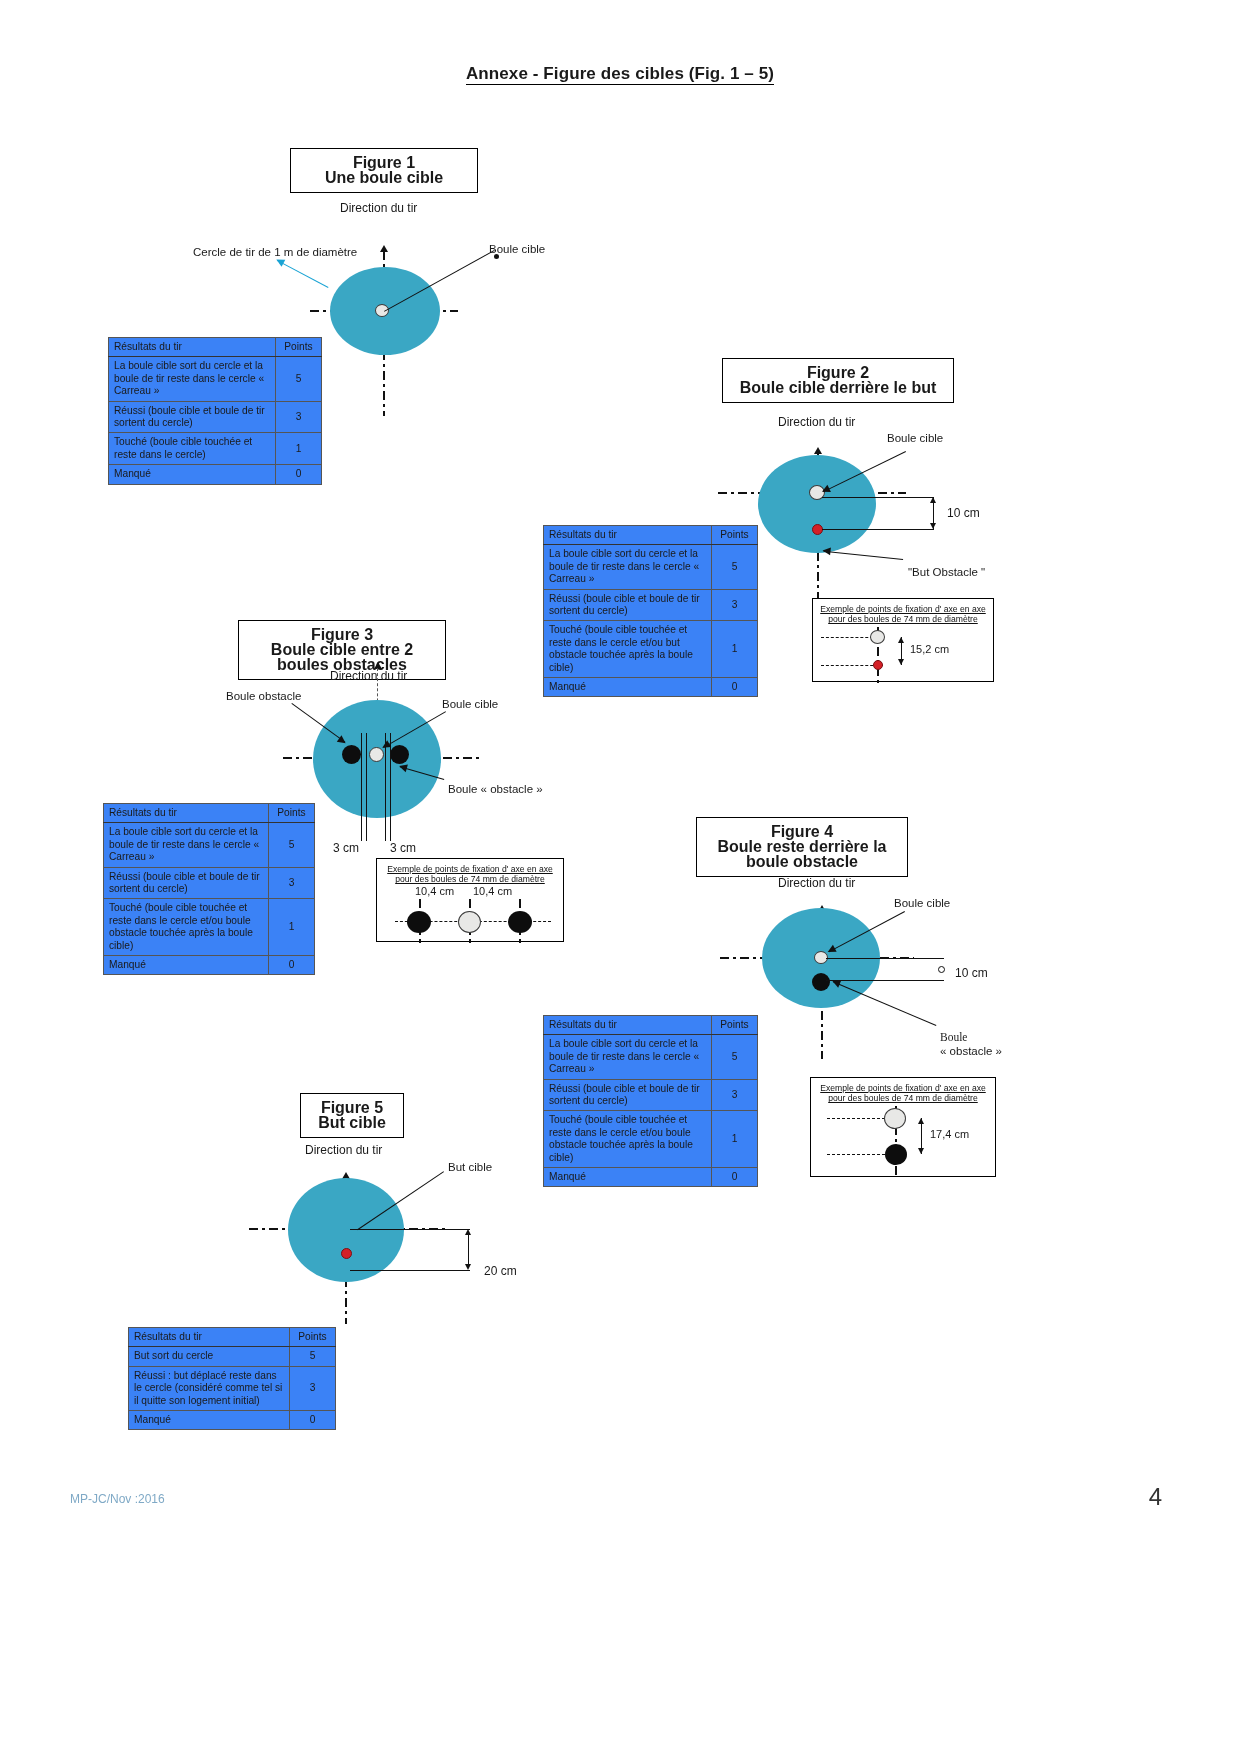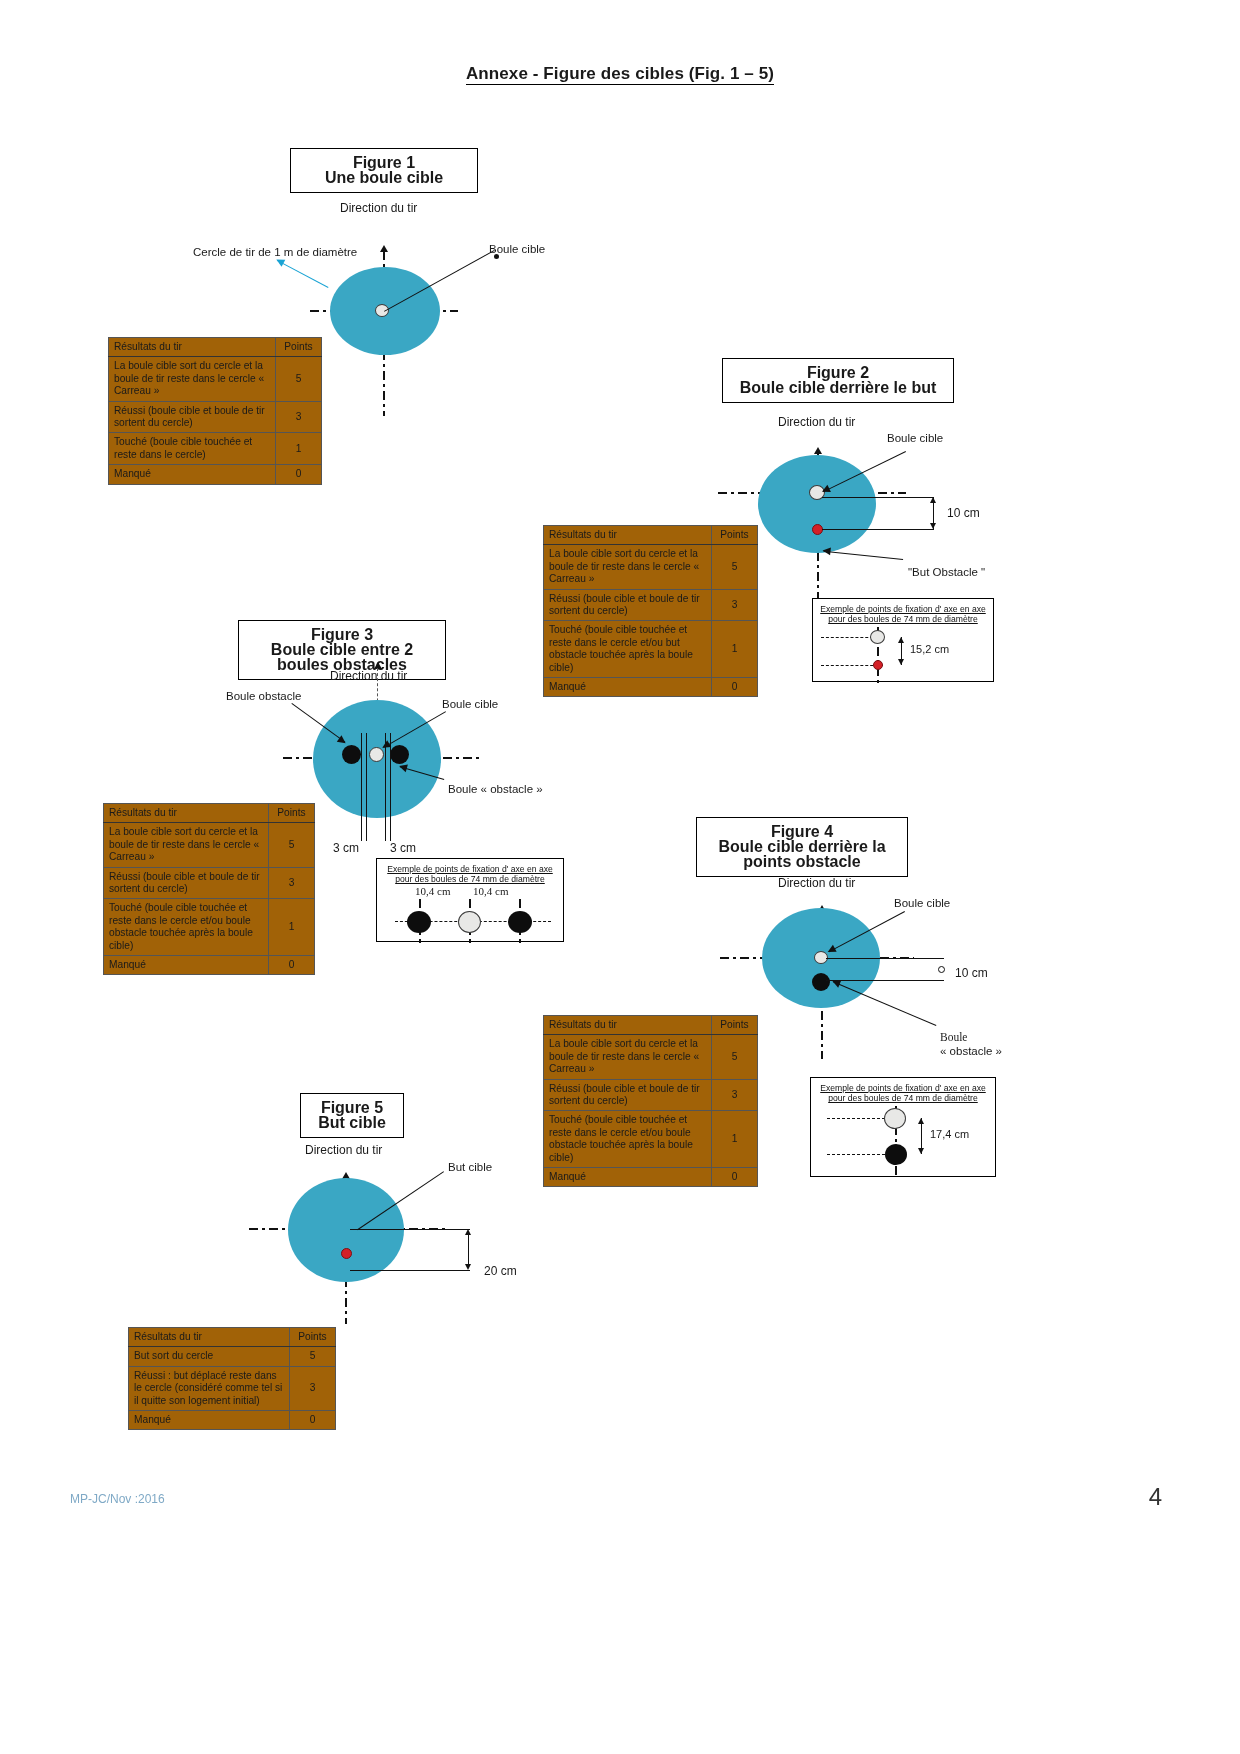--- a/index.html
+++ b/index.html
@@ -97,21 +97,21 @@
   .dimarrow-dn { border-top:6px solid #111; }
   .hline { position:absolute; border-top:1.4px solid #111; }
   .hline-dash { position:absolute; border-top:1.4px dashed #111; }
   .circ-marker {
     position:absolute; width:7px; height:7px; border:1.4px solid #111;
     border-radius:50%; background:#fff;
   }
 
   
   table.res {
-    position:absolute; border-collapse:collapse; background:#a16207;
+    position:absolute; border-collapse:collapse; background:#3b82f6;
     font-size:10.2px; line-height:12.4px;
   }
   table.res td, table.res th {
     border:1px solid #555; padding:3px 5px; vertical-align:middle;
     font-weight:normal; text-align:left;
   }
   table.res td.pts, table.res th.pts {
     text-align:center; width:46px;
   }
   table.res tr.hdr td { border-bottom:1.6px solid #333; }
@@ -318,21 +318,21 @@
     <div class="lbl" style="left:448px; top:783px;">Boule « obstacle »</div>
     <div class="leader" style="left:444px; top:780px; width:46px; transform:rotate(196deg);">
         <i class="tip"></i>
       </div>
 
     <div class="inset" style="left:376px; top:858px; width:188px; height:84px;">
       <div class="cap">
         <span>Exemple de points de fixation d' axe en axe</span>
         <span class="l2">pour des boules de 74 mm de diamètre</span>
       </div>
-      <div style="position:absolute; left:0; top:26px; width:188px; height:58px;font-family:Liberation Serif, serif;">
+      <div style="position:absolute; left:0; top:26px; width:188px; height:58px;">
         <div class="lbl sm" style="left:38px; top:0px;">10,4 cm</div>
         <div class="lbl sm" style="left:96px; top:0px;">10,4 cm</div>
         <div class="hline-dash" style="left:18px; top:36px; width:156px;"></div>
         <div class="axis-v dashdot" style="left:42px; top:14px; height:44px;"></div>
         <div class="axis-v dashdot" style="left:92px; top:14px; height:44px;"></div>
         <div class="axis-v dashdot" style="left:142px; top:14px; height:44px;"></div>
         <div class="ball-black" style="left:30px; top:26px; width:24px; height:22px;"></div>
         <div class="ball-white" style="left:81px; top:26px; width:23px; height:22px;"></div>
         <div class="ball-black" style="left:131px; top:26px; width:24px; height:22px;"></div>
       </div>
@@ -361,21 +361,21 @@
         <td class="pts">0</td>
       </tr>
     </tbody>
       </table>
   </div>
 
   <div>
 
     <div class="figbox" style="left:696px; top:817px; width:212px;">
       <span class="l1">Figure 4</span>
-      <span class="l2">Boule cible derrière la points obstacle</span>
+      <span class="l2">Boule reste derrière la boule obstacle</span>
     </div>
 
     <div class="lbl" style="left:778px; top:876px; font-size:12px;">Direction du tir</div>
 
     <div class="arrowhead-up" style="left:818px; top:905px;"></div>
     <div class="axis-v dashdot" style="left:821px; top:911px; height:148px;"></div>
     <div class="axis-h" style="left:720px; top:957px; width:194px;"></div>
 
     <div class="target" style="left:762px; top:908px; width:118px; height:100px;"></div>
 

